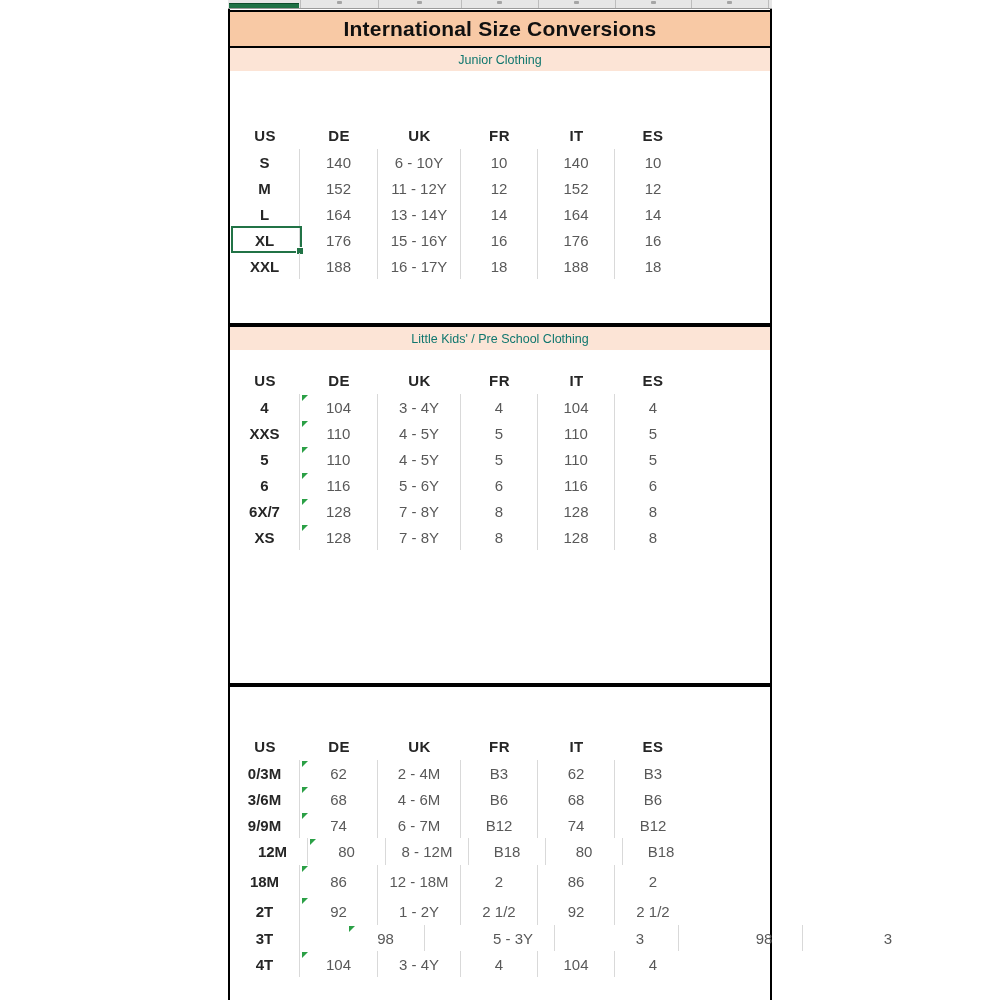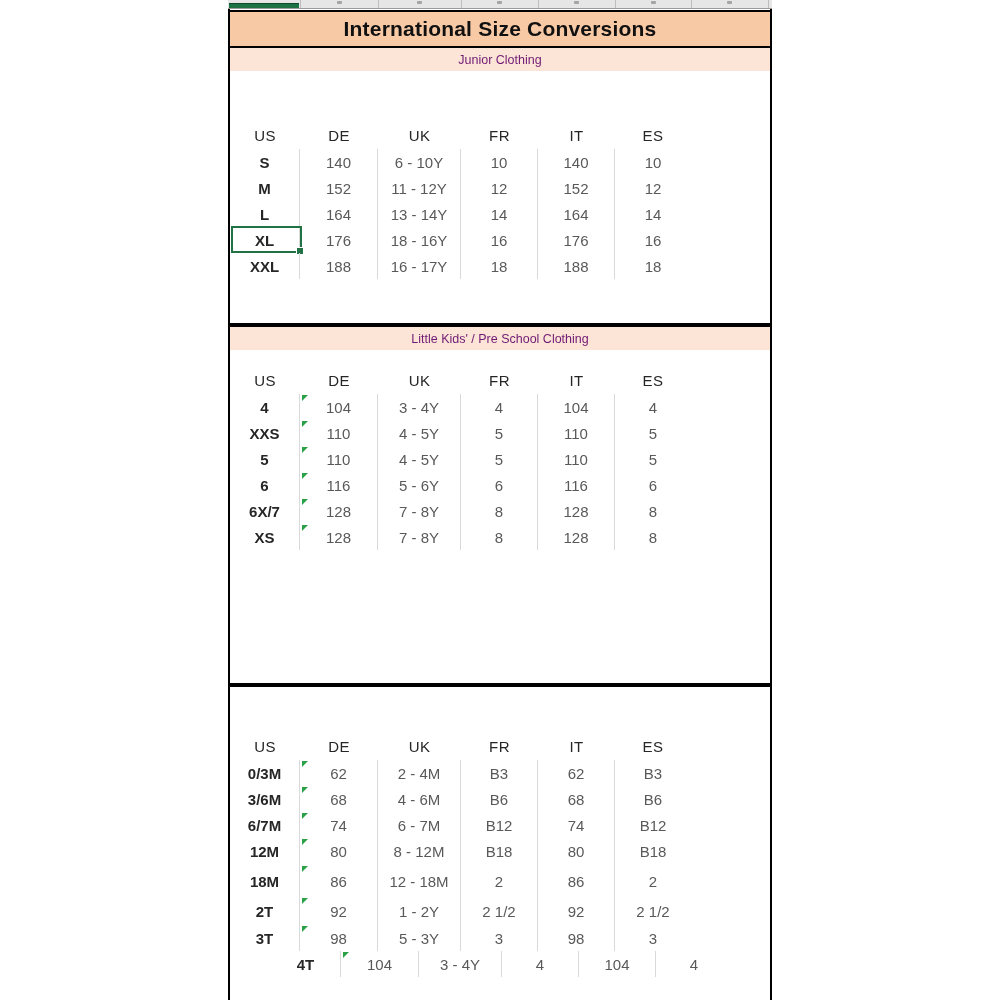--- a/index.html
+++ b/index.html
@@ -24,32 +24,32 @@
   .strip-sep{position:absolute;top:0;width:1px;height:9px;background:#BDBDBD;}
   .strip-mark{position:absolute;top:1px;width:5px;height:3px;background:#6f6f6f;opacity:.55;border-radius:1px;}
 
   
   .frame{position:absolute;left:0;top:9px;width:544px;height:991px;background:#fff;border-left:2px solid var(--border);border-right:2px solid var(--border);}
 
   .title-bar{position:absolute;left:0;right:0;top:1px;height:38px;background:var(--title-bg);border-top:2px solid var(--border);border-bottom:2px solid var(--border);display:flex;align-items:center;justify-content:center;}
   .title-bar span{font-size:21px;font-weight:700;color:#101010;letter-spacing:.2px;}
 
   .subheader{position:absolute;left:0;right:0;height:23px;background:var(--section-bg);display:flex;align-items:center;justify-content:center;}
-  .subheader span{font-size:12.5px;color:#701a75;}
+  .subheader span{font-size:12.5px;color:#0f766e;}
   .s0{top:39px;} .s1{top:318px;} .s2{top:678px;}
 
   .divider{position:absolute;left:0;right:0;height:4px;background:var(--border);}
   .d0{top:314px;} .d1{top:674px;}
 
   .table{position:absolute;left:0;right:0;}
   .t0{top:113px;} .t1{top:358px;} .t2{top:724px;}
 
   .row{display:grid;grid-template-columns:70px 78px 83px 77px 77px 76px 1fr;}
   .cell{position:relative;display:flex;align-items:center;justify-content:center;font-size:15px;color:var(--text-data);}
-  .row.hdr .cell{font-weight:400;color:var(--text-primary);letter-spacing:.4px;}
+  .row.hdr .cell{font-weight:700;color:var(--text-primary);letter-spacing:.4px;}
   .row.data .cell:nth-child(-n+5){border-right:1px solid var(--grid-line);}
   .row.data .cell.c0{font-weight:700;color:var(--text-primary);}
 
   .flag{position:absolute;top:1px;left:2px;width:0;height:0;border-top:6px solid var(--flag-green);border-right:6px solid transparent;}
 
   .sel{position:absolute;left:1px;right:-3px;top:-1px;bottom:0;border:2px solid var(--sel-green);pointer-events:none;}
   .sel::after{content:"";position:absolute;right:-4px;bottom:-4px;width:6px;height:6px;background:var(--sel-green);border:1px solid #fff;}
 </style>
 </head>
 <body>
@@ -116,21 +116,21 @@
             <div class="cell c1">164</div>
             <div class="cell c2">13 - 14Y</div>
             <div class="cell c3">14</div>
             <div class="cell c4">164</div>
             <div class="cell c5">14</div>
             <div class="cell c6"></div>
           </div>
           <div class="row data" style="height: 26px;">
             <div class="cell c0">XL<span class="sel"></span></div>
             <div class="cell c1">176</div>
-            <div class="cell c2">18 - 16Y</div>
+            <div class="cell c2">15 - 16Y</div>
             <div class="cell c3">16</div>
             <div class="cell c4">176</div>
             <div class="cell c5">16</div>
             <div class="cell c6"></div>
           </div>
           <div class="row data" style="height: 26px;">
             <div class="cell c0">XXL</div>
             <div class="cell c1">188</div>
             <div class="cell c2">16 - 17Y</div>
             <div class="cell c3">18</div>
@@ -235,29 +235,29 @@
           <div class="row data" style="height: 26px;">
             <div class="cell c0">3/6M</div>
             <div class="cell c1">68<span class="flag"></span></div>
             <div class="cell c2">4 - 6M</div>
             <div class="cell c3">B6</div>
             <div class="cell c4">68</div>
             <div class="cell c5">B6</div>
             <div class="cell c6"></div>
           </div>
           <div class="row data" style="height: 26px;">
-            <div class="cell c0">6/7M</div>
+            <div class="cell c0">9/9M</div>
             <div class="cell c1">74<span class="flag"></span></div>
             <div class="cell c2">6 - 7M</div>
             <div class="cell c3">B12</div>
             <div class="cell c4">74</div>
             <div class="cell c5">B12</div>
             <div class="cell c6"></div>
           </div>
-          <div class="row data" style="height: 27px;">
+          <div class="row data" style="height: 27px; margin-left: 8px;">
             <div class="cell c0">12M</div>
             <div class="cell c1">80<span class="flag"></span></div>
             <div class="cell c2">8 - 12M</div>
             <div class="cell c3">B18</div>
             <div class="cell c4">80</div>
             <div class="cell c5">B18</div>
             <div class="cell c6"></div>
           </div>
           <div class="row data" style="height: 32px;">
             <div class="cell c0">18M</div>
@@ -270,30 +270,30 @@
           </div>
           <div class="row data" style="height: 28px;">
             <div class="cell c0">2T</div>
             <div class="cell c1">92<span class="flag"></span></div>
             <div class="cell c2">1 - 2Y</div>
             <div class="cell c3">2 1/2</div>
             <div class="cell c4">92</div>
             <div class="cell c5">2 1/2</div>
             <div class="cell c6"></div>
           </div>
-          <div class="row data" style="height: 26px;">
+          <div class="row data" style="height: 26px; gap: 47px;">
             <div class="cell c0">3T</div>
             <div class="cell c1">98<span class="flag"></span></div>
             <div class="cell c2">5 - 3Y</div>
             <div class="cell c3">3</div>
             <div class="cell c4">98</div>
             <div class="cell c5">3</div>
             <div class="cell c6"></div>
           </div>
-          <div class="row data" style="height: 26px; margin-left: 41px;">
+          <div class="row data" style="height: 26px;">
             <div class="cell c0">4T</div>
             <div class="cell c1">104<span class="flag"></span></div>
             <div class="cell c2">3 - 4Y</div>
             <div class="cell c3">4</div>
             <div class="cell c4">104</div>
             <div class="cell c5">4</div>
             <div class="cell c6"></div>
           </div>
         </div>
 

